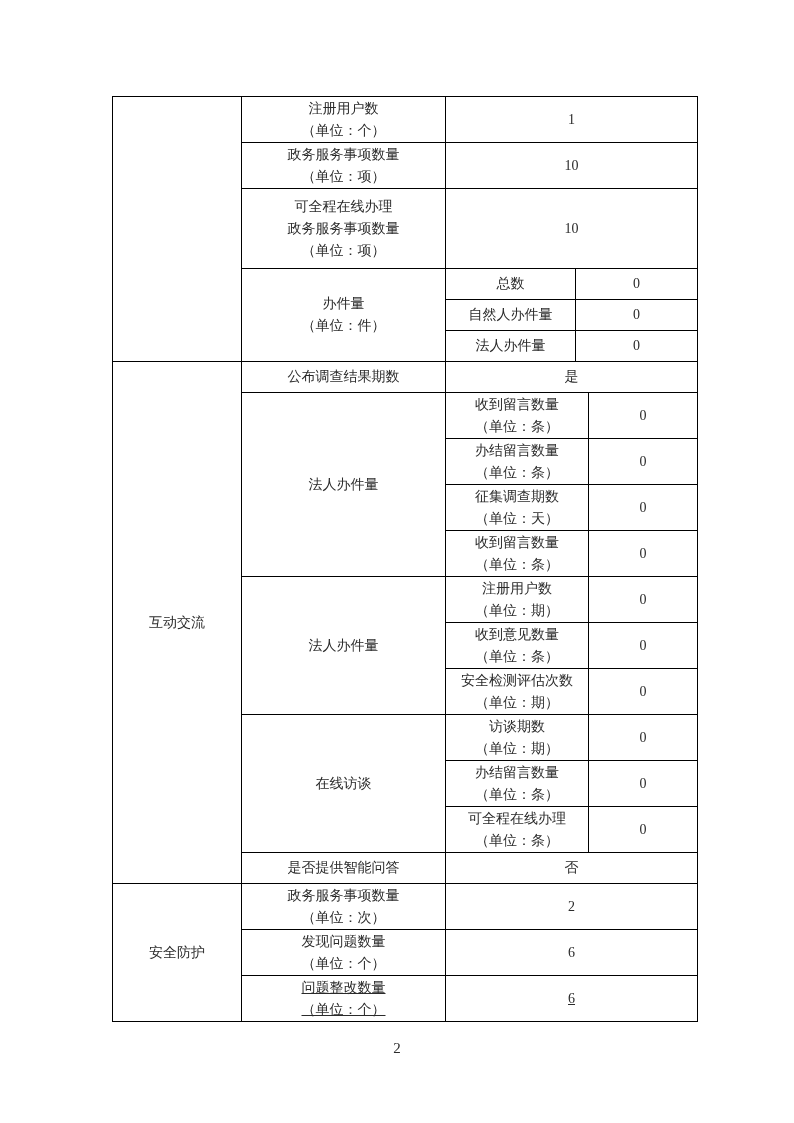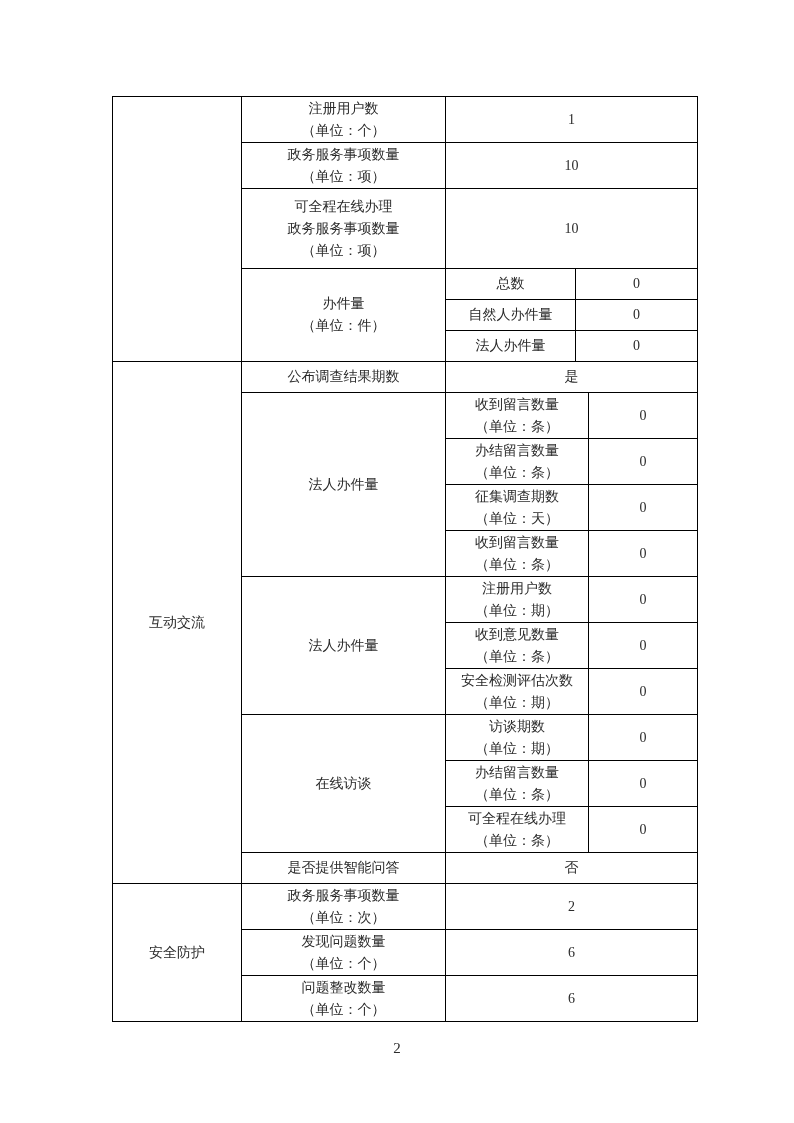--- a/index.html
+++ b/index.html
@@ -199,21 +199,21 @@
           </td>
           <td colspan="3">2</td>
         </tr>
         <tr style="height: 46px; padding-left: 24px;">
           <td>
             <span class="line">发现问题数量</span>
             <span class="line">（单位：个）</span>
           </td>
           <td colspan="3">6</td>
         </tr>
-        <tr style="height: 46px;">
+        <tr style="height: 46px; text-decoration: underline;">
           <td>
             <span class="line">问题整改数量</span>
             <span class="line">（单位：个）</span>
           </td>
           <td colspan="3">6</td>
         </tr>
       </tbody>
   </table>
   <div class="footer">2</div>
 </div>

